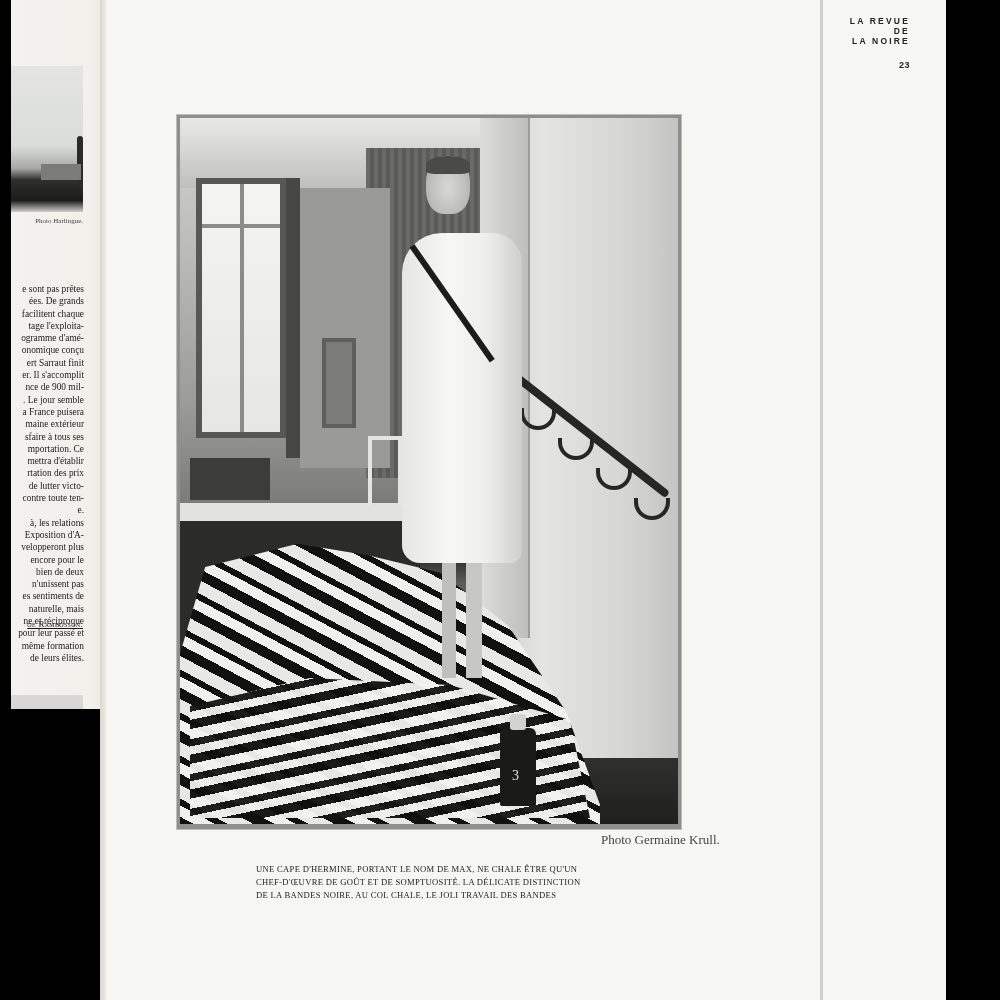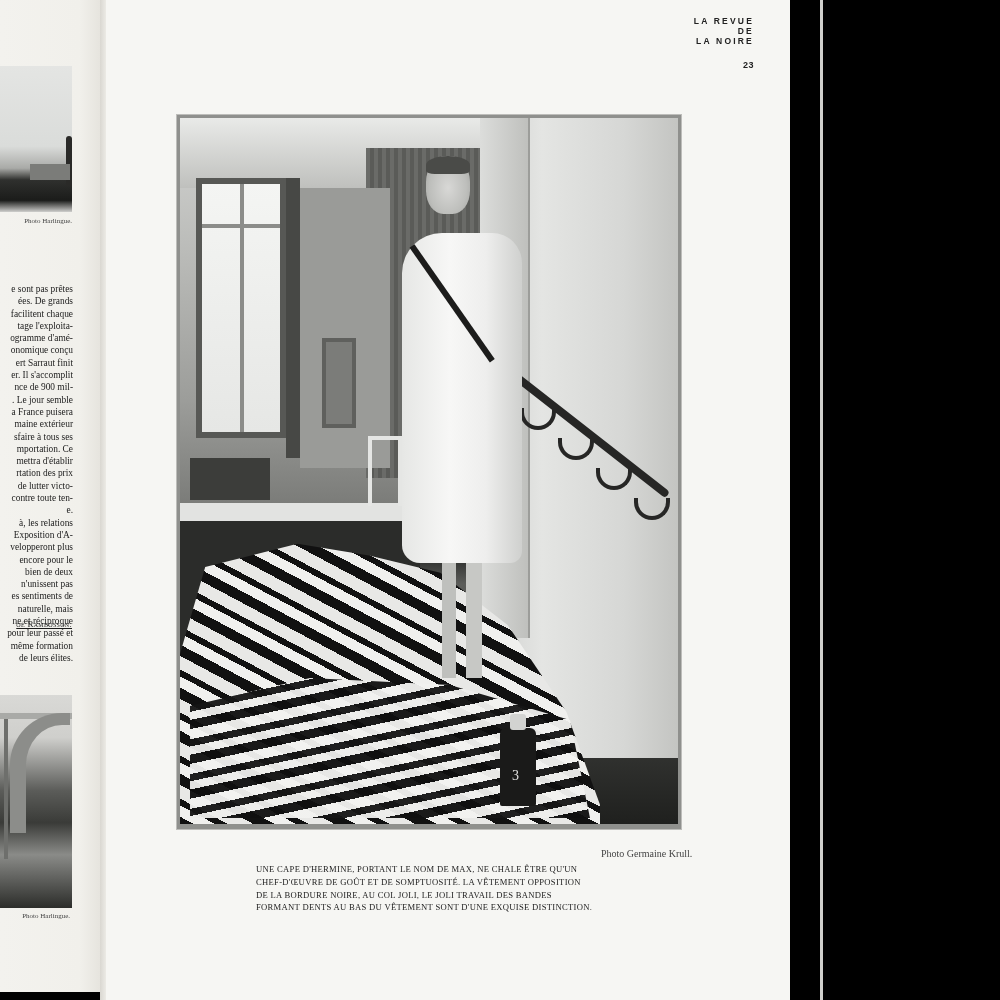--- a/index.html
+++ b/index.html
@@ -3,21 +3,21 @@
 <meta charset="utf-8">
 <style>
   * { box-sizing: border-box; margin: 0; padding: 0; }
   html, body { width: 1000px; height: 1000px; overflow: hidden; background: #000; }
   body { position: relative; font-family: "Liberation Serif", serif; color: #1a1a1a; }
 
   .stage { position: absolute; left: 0; top: 0; width: 1000px; height: 1000px; background: #000; }
 
   
   .left-page {
-    position: absolute; left: 0; top: 0; width: 100px; height: 992px;
+    position: absolute; left: 11px; top: 0; width: 100px; height: 709px;
     background: linear-gradient(to right, #f3f2ee 0%, #f1f0eb 80%, #e6e4de 100%);
     overflow: hidden;
   }
   .left-photo {
     position: absolute; left: 0; width: 72px; overflow: hidden;
   }
   .left-photo.top { top: 66px; height: 146px;
     background: linear-gradient(to bottom, #e4e5e3 0%, #dadcda 55%, #a9aaa7 70%, #2f302e 78%, #1b1c1a 92%, #cfcfcd 100%);
   }
   .left-photo.top .tree { position:absolute; left:66px; top:70px; width:6px; height:50px; background:#2a2a28; border-radius:3px 3px 0 0; }
@@ -50,21 +50,21 @@
   }
 
   
   .gutter {
     position: absolute; left: 100px; top: 0; width: 8px; height: 1000px;
     background: linear-gradient(to right, #d9d7d1, #f2f1ec);
   }
 
   
   .right-page {
-    position: absolute; left: 106px; top: 0; width: 684px; height: 1000px;
+    position: absolute; left: 106px; top: 0; width: 840px; height: 1000px;
     background: #f6f6f3;
   }
   .masthead {
     position: absolute; right: 36px; top: 16px; text-align: right;
     font-family: "Liberation Sans", sans-serif; font-weight: bold;
     font-size: 8.5px; line-height: 10px; letter-spacing: 2.2px; color: #222;
   }
   .masthead .page-num { font-size: 9px; letter-spacing: 0.5px; margin-top: 14px; }
 
   .headline {
@@ -141,23 +141,22 @@
     border-radius: 0 0 20px 20px; }
   .swag.s1 { left:340px; top:290px; }
   .swag.s2 { left:378px; top:320px; }
   .swag.s3 { left:416px; top:350px; }
   .swag.s4 { left:454px; top:380px; }
   .bottle { position:absolute; left:320px; top:610px; width:36px; height:78px; background:#1a1a19; border-radius: 6px 6px 2px 2px; }
   .bottle::before { content:""; position:absolute; left:10px; top:-14px; width:16px; height:16px; background:#d2d3d1; border-radius:3px; }
   .bottle-label { position:absolute; left:12px; top:40px; font-size:14px; color:#e2e2e0; font-family:"Liberation Serif", serif; }
 
   .photo-credit {
-    position: absolute; left: 495px; top: 832px; font-size: 10px; color: #444; white-space: nowrap;
+    position: absolute; left: 495px; top: 832px; font-size: 13px; color: #444; white-space: nowrap;
     font-family: "Liberation Serif", serif;
-    margin-top: 16px;
   }
 
   .caption {
     position: absolute; left: 150px; top: 863px; width: 340px;
     font-family: "Liberation Serif", serif; font-size: 8.6px; line-height: 12.8px;
     letter-spacing: 0.3px; color: #222; text-align: justify;
   }
   .caption .line { display:block; white-space: nowrap; }
 
   .page-edge {
@@ -264,20 +263,19 @@
         </div>
         <div class="bottle">
           <span class="bottle-label">3</span>
         </div>
       </div>
     </div>
     <div class="photo-credit">Photo Germaine Krull.</div>
 
     <div class="caption">
       <span class="line">UNE CAPE D'HERMINE, PORTANT LE NOM DE MAX, NE CHALE ÊTRE QU'UN</span>
-      <span class="line">CHEF-D'ŒUVRE DE GOÛT ET DE SOMPTUOSITÉ. LA VÊTEMENT OPPOSITION</span>
-      <span class="line">DE LA BORDURE NOIRE, AU COL JOLI, LE JOLI TRAVAIL DES BANDES</span>
-      <span class="line">FORMANT DENTS AU BAS DU VÊTEMENT SONT D'UNE EXQUISE DISTINCTION.</span>
+      <span class="line">CHEF-D'ŒUVRE DE GOÛT ET DE SOMPTUOSITÉ. LA DÉLICATE DISTINCTION</span>
+      <span class="line">DE LA BANDES NOIRE, AU COL CHALE, LE JOLI TRAVAIL DES BANDES</span>
     </div>
   </div>
 
   <div class="page-edge"></div>
 </div>
 
 </body></html>

